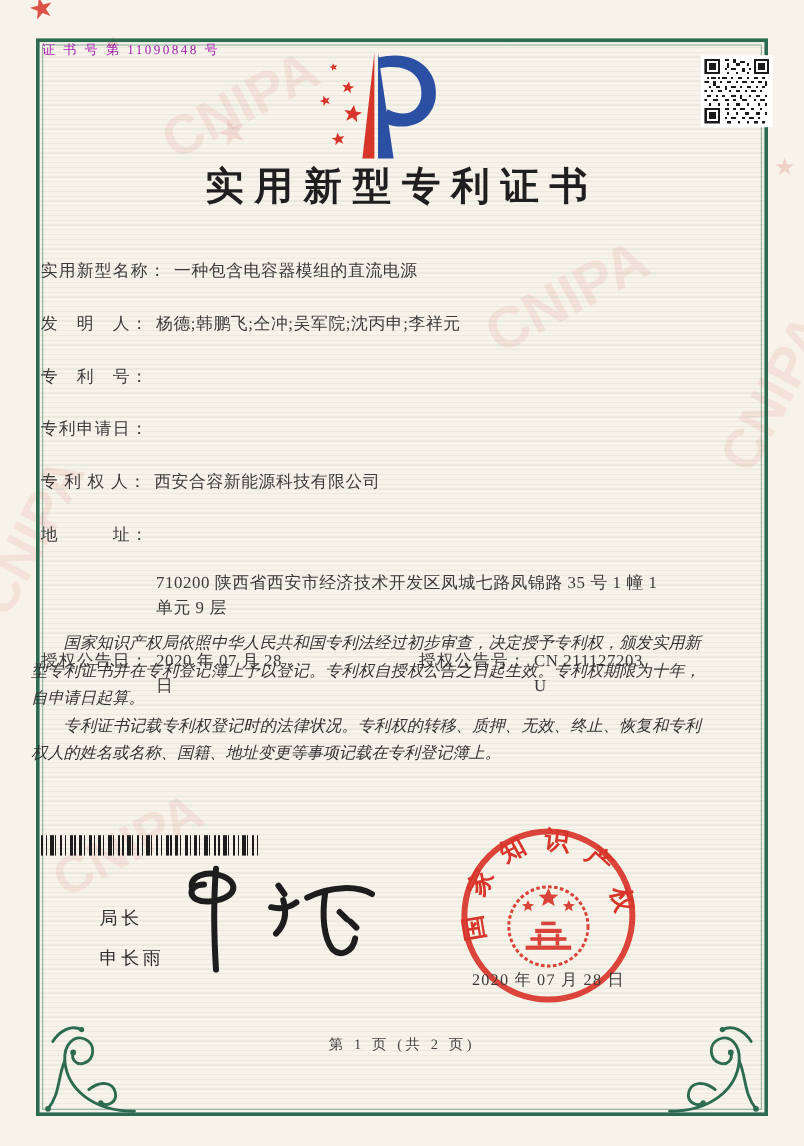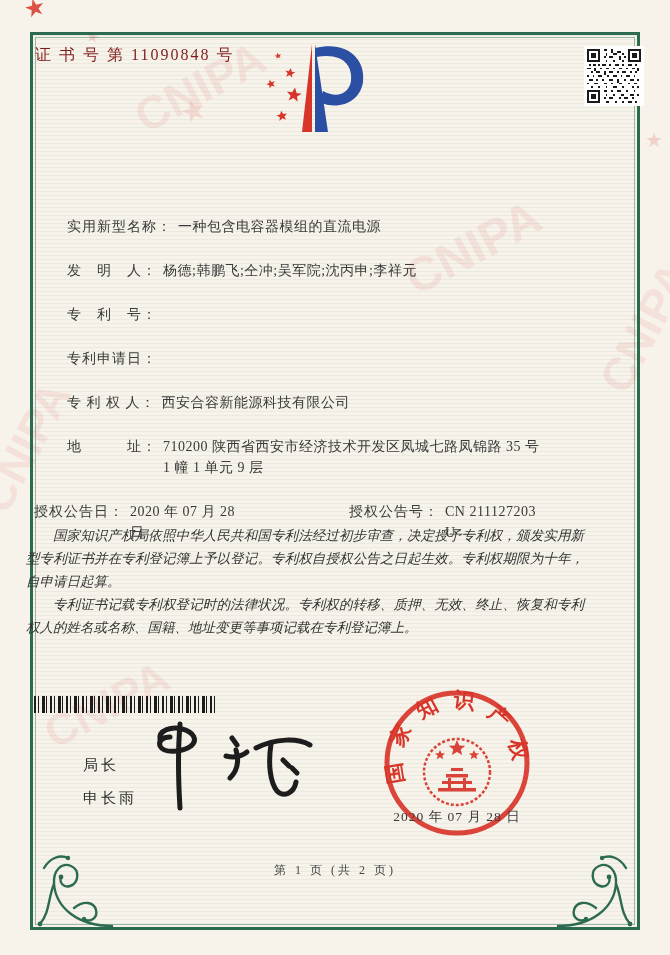--- a/index.html
+++ b/index.html
@@ -20,27 +20,27 @@
       repeating-linear-gradient(180deg, rgba(110,160,130,0.10) 0 1px, rgba(255,255,255,0) 1px 4px);
   }
   .frame::after{
     content:"";position:absolute;inset:2px;border:1px solid rgba(45,107,80,0.45);pointer-events:none;
   }
   .corner{position:absolute;bottom:-3px;width:84px;height:84px;z-index:3;}
   .corner.left{left:-3px;}
   .corner.right{right:-3px;transform:scaleX(-1);}
   
   .content{position:absolute;inset:0;z-index:4;}
-  .cert-no{position:absolute;left:35px;top:45px;font-size:16px;letter-spacing:2px;color:#7f1d1d;}
+  .cert-no{position:absolute;left:35px;top:34px;font-size:11px;letter-spacing:2px;color:#a21caf;}
   .logo{position:absolute;left:242px;top:40px;width:130px;height:98px;}
   .qr{position:absolute;right:26px;top:46px;width:54px;height:54px;background:#fff;padding:3px;}
   .title{position:absolute;left:0;right:0;top:134px;text-align:center;
          font-size:32px;font-weight:700;letter-spacing:9px;color:#1f1f1f;}
   .fields{position:absolute;left:34px;top:216px;width:516px;font-size:14px;line-height:21px;}
-  .field-row{display:flex;margin-bottom:23px;padding-left:33px;}
+  .field-row{display:flex;margin-bottom:23px;}
   .f-label{flex:none;white-space:nowrap;letter-spacing:1px;}
   .f-value{flex:1;margin-left:6px;letter-spacing:0.5px;}
   .auth-row{display:flex;margin-bottom:0;gap:32px;}
   .auth-row .pair{display:flex;}
   .auth-row .pair+.pair{margin-left:64px;}
   .paras{position:absolute;left:26px;top:524px;width:558px;font-size:13.5px;line-height:23px;
          text-align:justify;font-style:italic;color:#333;}
   .paras p{margin:0;text-indent:2em;}
   .barcode{position:absolute;left:34px;top:696px;width:182px;height:17px;
     background:repeating-linear-gradient(90deg,#1c1c1c 0 2px,rgba(0,0,0,0) 2px 4px,#1c1c1c 4px 5px,rgba(0,0,0,0) 5px 8px,#1c1c1c 8px 11px,rgba(0,0,0,0) 11px 12px,#1c1c1c 12px 13px,rgba(0,0,0,0) 13px 16px);}
@@ -120,20 +120,21 @@
     </svg>
 
     <svg class="qr" viewBox="0 0 29 29" shape-rendering="crispEdges">
       <rect width="29" height="29" fill="#fff"></rect>
       <path fill="#1a1a1a" d="M0 0h7v7h-7z M22 0h7v7h-7z M0 22h7v7h-7z"></path>
       <path fill="#fff" d="M1 1h5v5h-5z M23 1h5v5h-5z M1 23h5v5h-5z"></path>
       <path fill="#1a1a1a" d="M2 2h3v3h-3z M24 2h3v3h-3z M2 24h3v3h-3z"></path>
       <path fill="#1a1a1a" d="M9 0h2v1h-2z M13 0h1v2h-1z M16 1h2v1h-2z M10 2h1v2h-1z M14 2h2v1h-2z M19 2h1v1h-1z M9 4h1v1h-1z M12 4h2v1h-2z M17 4h1v2h-1z M20 4h1v1h-1z M10 6h1v1h-1z M14 6h1v1h-1z M19 6h1v1h-1z M1 8h1v1h-1z M3 8h2v1h-2z M6 8h1v1h-1z M8 8h2v1h-2z M12 8h1v1h-1z M15 8h2v1h-2z M19 8h1v1h-1z M22 8h2v1h-2z M26 8h1v1h-1z M0 10h2v1h-2z M4 10h1v2h-1z M7 10h1v1h-1z M10 10h2v1h-2z M14 10h1v1h-1z M17 10h2v1h-2z M21 10h1v1h-1z M24 10h2v1h-2z M27 10h1v2h-1z M2 12h1v1h-1z M5 12h2v1h-2z M9 12h1v2h-1z M12 12h2v1h-2z M16 12h1v1h-1z M19 12h2v1h-2z M23 12h1v1h-1z M26 12h1v1h-1z M0 14h1v1h-1z M3 14h1v1h-1z M6 14h2v1h-2z M11 14h1v1h-1z M14 14h2v1h-2z M18 14h1v1h-1z M21 14h2v1h-2z M25 14h1v1h-1z M1 16h2v1h-2z M5 16h1v1h-1z M8 16h1v1h-1z M12 16h2v1h-2z M16 16h1v2h-1z M20 16h1v1h-1z M23 16h2v1h-2z M27 16h1v1h-1z M0 18h1v1h-1z M4 18h2v1h-2z M9 18h2v1h-2z M13 18h1v1h-1z M17 18h2v1h-2z M22 18h1v1h-1z M25 18h2v1h-2z M2 20h1v1h-1z M6 20h1v1h-1z M10 20h1v1h-1z M14 20h2v1h-2z M19 20h1v1h-1z M24 20h1v1h-1z M27 20h1v1h-1z M9 22h2v1h-2z M13 22h1v1h-1z M16 22h2v1h-2z M21 22h1v1h-1z M25 22h1v1h-1z M10 24h1v1h-1z M14 24h1v1h-1z M18 24h2v1h-2z M23 24h2v1h-2z M27 24h1v1h-1z M9 26h1v1h-1z M12 26h2v1h-2z M17 26h1v1h-1z M20 26h2v1h-2z M24 26h1v1h-1z M10 28h2v1h-2z M15 28h1v1h-1z M19 28h1v1h-1z M22 28h2v1h-2z M26 28h1v1h-1z"></path>
     </svg>
 
+    <div class="title">实用新型专利证书</div>
 
     <div class="fields">
       <div class="field-row">
         <span class="f-label">实用新型名称：</span>
         <span class="f-value">一种包含电容器模组的直流电源</span>
       </div>
       <div class="field-row">
         <span class="f-label">发　明　人：</span>
         <span class="f-value">杨德;韩鹏飞;仝冲;吴军院;沈丙申;李祥元</span>
       </div>
@@ -142,21 +143,21 @@
       </div>
       <div class="field-row">
         <span class="f-label">专利申请日：</span>
       </div>
       <div class="field-row">
         <span class="f-label">专 利 权 人：</span>
         <span class="f-value">西安合容新能源科技有限公司</span>
       </div>
       <div class="field-row">
         <span class="f-label">地　　　址：</span>
-        <span class="f-value" style="max-width:436px;">710200 陕西省西安市经济技术开发区凤城七路凤锦路 35 号 1 幢 1 单元 9 层</span>
+        <span class="f-value" style="max-width:436px;margin-top:40px;">710200 陕西省西安市经济技术开发区凤城七路凤锦路 35 号 1 幢 1 单元 9 层</span>
       </div>
       <div class="auth-row">
         <span class="pair">
           <span class="f-label">授权公告日：</span>
           <span class="f-value">2020 年 07 月 28 日</span>
         </span>
         <span class="pair">
           <span class="f-label">授权公告号：</span>
           <span class="f-value">CN 211127203 U</span>
         </span>

